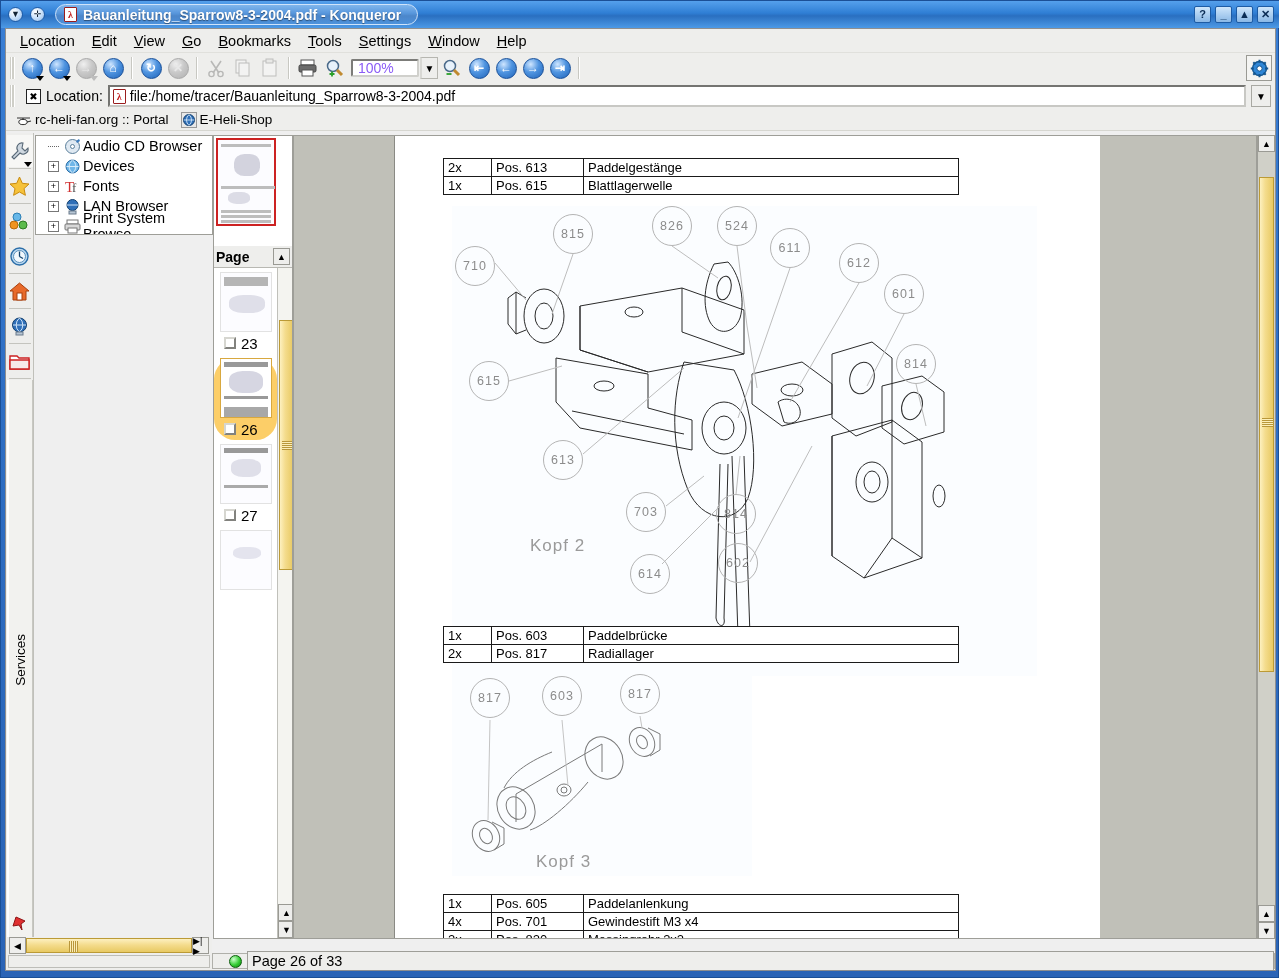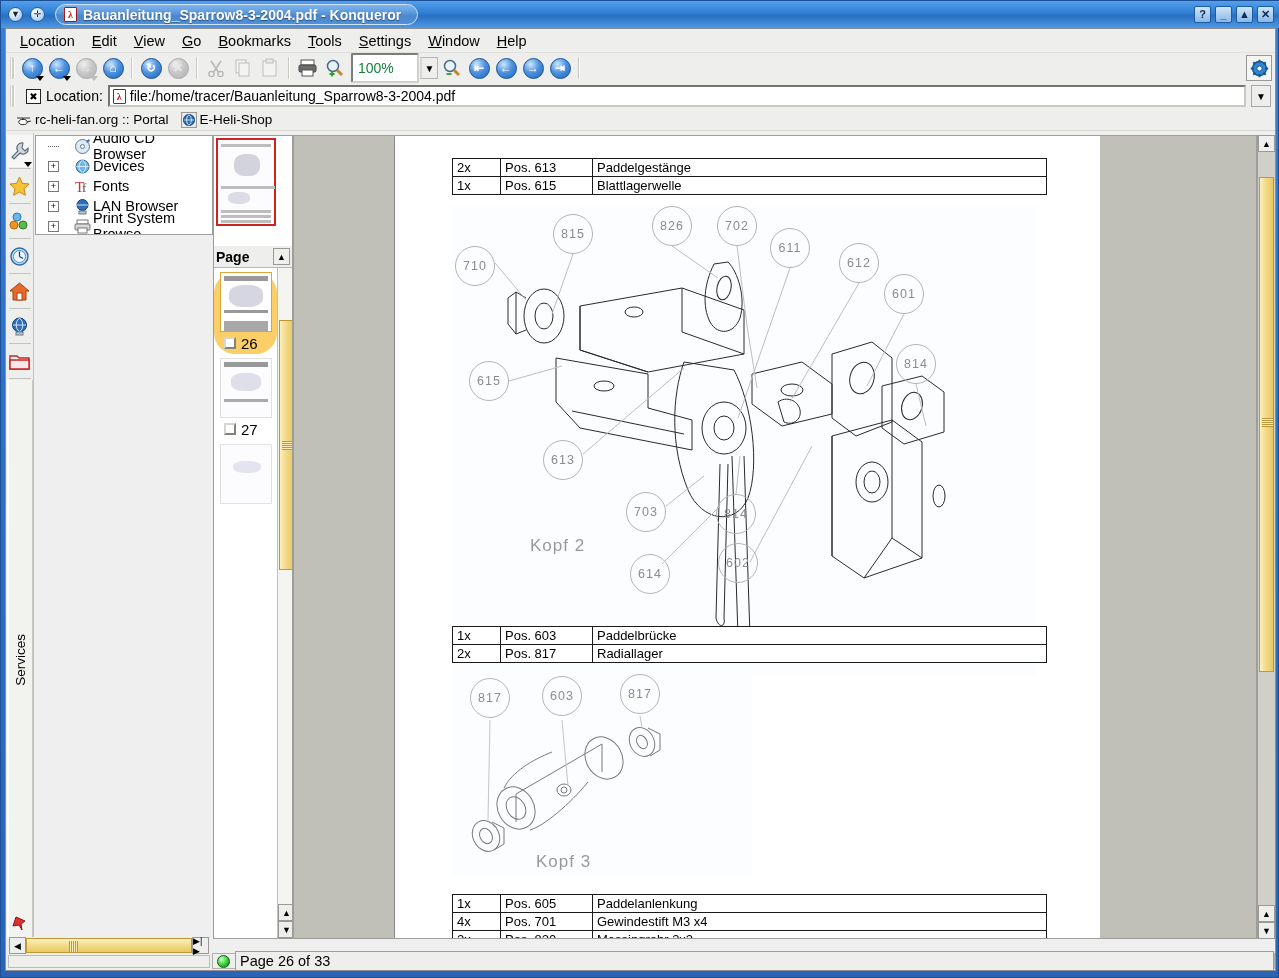--- a/index.html
+++ b/index.html
@@ -104,24 +104,24 @@
   .dropmark {
     position: absolute; right: 1px; bottom: 0px;
     width: 0; height: 0; border-left: 4px solid transparent;
     border-right: 4px solid transparent; border-top: 5px solid #000;
   }
   .dropmark.off { border-top-color: #bdbdbd; }
   .sep { width: 2px; height: 22px; margin: 0 4px;
     border-left: 1px solid #c8c8c2; border-right: 1px solid #fff; }
   .faded { opacity: .35; }
   #zoombox {
-    height: 30px; width: 68px; background: #fff;
+    height: 18px; width: 68px; background: #fff;
     border: 2px inset #d0d0cc; border-radius: 2px;
     display: flex; align-items: center; padding-left: 5px;
-    font-size: 14px; color: #15803d; margin-left: 2px;
+    font-size: 14px; color: #8b5cf6; margin-left: 2px;
   }
   #zoomdrop {
     width: 18px; height: 22px; background: #eeeeec;
     border: 1px solid #b6b6b0; border-left: 2px solid #d8d8d4;
     display: flex; align-items: center; justify-content: center;
     font-size: 10px;
   }
   #toolbar-right { position: absolute; right: 3px; top: 2px; display: flex; gap: 3px; }
   .gearbtn {
     width: 26px; height: 26px; border: 1px solid #9a9a94; background: #f4f4f2;
@@ -195,21 +195,21 @@
   #treepanel {
     width: 178px; background: #ffffff;
     border: 1px solid #9e9e98;
     margin: 2px 0 0 1px;
     height: 100px;
     overflow: hidden;
     position: relative;
   }
   .tree-row {
     display: flex; align-items: center; height: 20px; gap: 2px;
-    font-size: 14.5px; color: #000; padding-left: 38px;
+    font-size: 14.5px; color: #000; padding-left: 28px;
     position: relative;
   }
   .tree-exp {
     position: absolute; left: 12px; width: 11px; height: 11px;
     border: 1px solid #777; background: #fff;
     font-size: 9px; line-height: 9px; text-align: center; color: #000;
   }
   .tree-dash { position: absolute; left: 12px; width: 11px; border-top: 1px dotted #666; }
   .ticon { width: 17px; height: 17px; flex: none; }
   #tree-blank { position:absolute; left:0; top:100px; width:176px; bottom:0; background:#fff; }
@@ -252,21 +252,21 @@
   }
   #pdfpage {
     position: absolute; left: 100px; top: 0;
     width: 706px; height: 804px; background: #ffffff;
     border-left: 1px solid #8a8a84;
   }
   #pdfright { position:absolute; right:0; top:0; width:121px; height:804px; background:#c0c0b8; }
 
   
   .ptable {
-    position: absolute; left: 57px; width: 595px;
+    position: absolute; left: 48px; width: 516px;
     border: 1.5px solid #1a1a1a;
     border-collapse: collapse;
     background: #fff;
   }
   .ptable td {
     border: 1.5px solid #1a1a1a;
     font-size: 13px; color: #000; padding: 1px 4px;
     font-family: "Liberation Sans", sans-serif;
     height: 17px; white-space: nowrap;
   }
@@ -309,21 +309,21 @@
     height: 17px; display: flex; align-items: center; margin: 0 3px;
   }
   .hsb-thumb {
     flex: 1; height: 15px;
     background: linear-gradient(to bottom,#fdf0bf,#f4dc8d 45%,#e8c962 100%);
     border: 1px solid #bb9a36; position: relative;
   }
   #statusleft { flex:1; background:#eeeeec; border:1px solid #bdbdb8; margin: 1px 2px 2px 2px;}
   #statusbar {
     flex: 1; background: #eeeeec; border: 1px solid #b0b0aa;
-    display: flex; align-items: center; gap: 5px; padding-left: 4px;
+    display: flex; align-items: center; gap: 5px; padding-left: 16px;
     font-size: 14.5px; color: #000;
     margin: 16px 0 1px 0;
   }
   #statuslight {
     width: 13px; height: 13px; border-radius: 50%;
     background: radial-gradient(circle at 33% 30%,#ccffcc,#33cc33 55%,#127a12 100%);
     border: 1px solid #0c5f0c;
   }
   #statusborder { flex:1; height: 21px; border: 1px solid #9e9e98; background:#eeeeec;
     display:flex; align-items:center; padding-left:4px; }
@@ -609,20 +609,30 @@
           <div class="tdot" style="left:16px;top:14px;width:26px;height:22px;background:#d3d3de;border-radius:40%;"></div>
           <div class="tdot" style="left:10px;top:52px;width:22px;height:12px;background:#dcdce6;border-radius:40%;"></div>
         </div>
 
         <div id="thumb-head" style="position:absolute;left:0;top:110px;width:100%;">
           <span>Page</span>
           <span class="sb-arrow">▲</span>
         </div>
 
         <div style="position:absolute;left:0;top:132px;width:63px;bottom:0;overflow:hidden;">
+          <div class="thumb-cell">
+            <div class="thumb-img">
+              <div class="tline" style="top:4px;height:9px;background:#b5b5b5;"></div>
+              <div class="tdot" style="left:8px;top:22px;width:36px;height:18px;background:#dfdfe9;border-radius:40%;"></div>
+            </div>
+            <div class="thumb-label">
+              <span class="thumb-chk"></span>
+              <span>23</span>
+            </div>
+          </div>
           <div class="thumb-cell sel">
             <div class="thumb-img">
               <div class="tline" style="top:3px;height:5px;background:#999;"></div>
               <div class="tdot" style="left:8px;top:12px;width:34px;height:22px;background:#d6d6e2;border-radius:40%;"></div>
               <div class="tline" style="top:37px;height:3px;background:#999;"></div>
               <div class="tline" style="top:48px;height:10px;background:#a8a8a8;"></div>
             </div>
             <div class="thumb-label">
               <span class="thumb-chk"></span>
               <span>26</span>
@@ -717,21 +727,21 @@
 
                 <path d="M326 196 C334 190 346 194 348 204 C350 214 340 220 332 216 Z"></path>
                 <ellipse cx="420" cy="520" rx="5" ry="8"></ellipse>
               </g>
             </svg>
 
             
             <div class="callout" style="left:3px;top:40px;">710</div>
             <div class="callout" style="left:101px;top:8px;">815</div>
             <div class="callout" style="left:200px;top:0px;">826</div>
-            <div class="callout" style="left:265px;top:0px;">702</div>
+            <div class="callout" style="left:265px;top:0px;">524</div>
             <div class="callout" style="left:318px;top:22px;">611</div>
             <div class="callout" style="left:387px;top:37px;">612</div>
             <div class="callout" style="left:432px;top:68px;">601</div>
             <div class="callout" style="left:17px;top:155px;">615</div>
             <div class="callout" style="left:444px;top:138px;">814</div>
             <div class="callout" style="left:91px;top:234px;">613</div>
             <div class="callout" style="left:174px;top:286px;">703</div>
             <div class="callout" style="left:264px;top:288px;">814</div>
             <div class="callout" style="left:266px;top:337px;">602</div>
             <div class="callout" style="left:178px;top:348px;">614</div>

